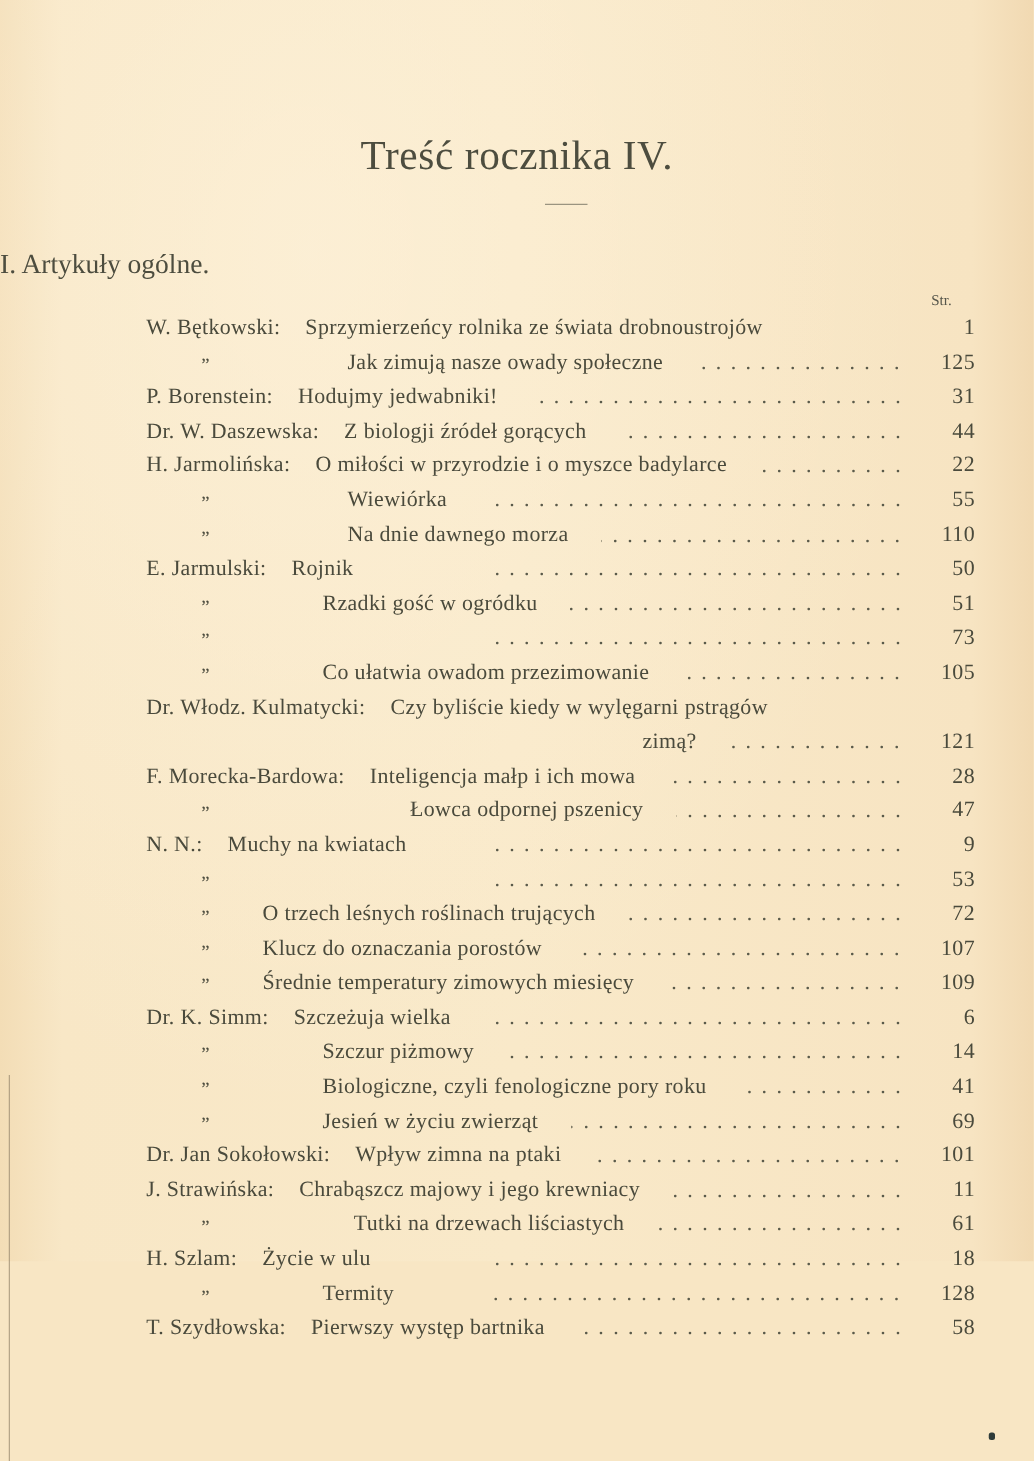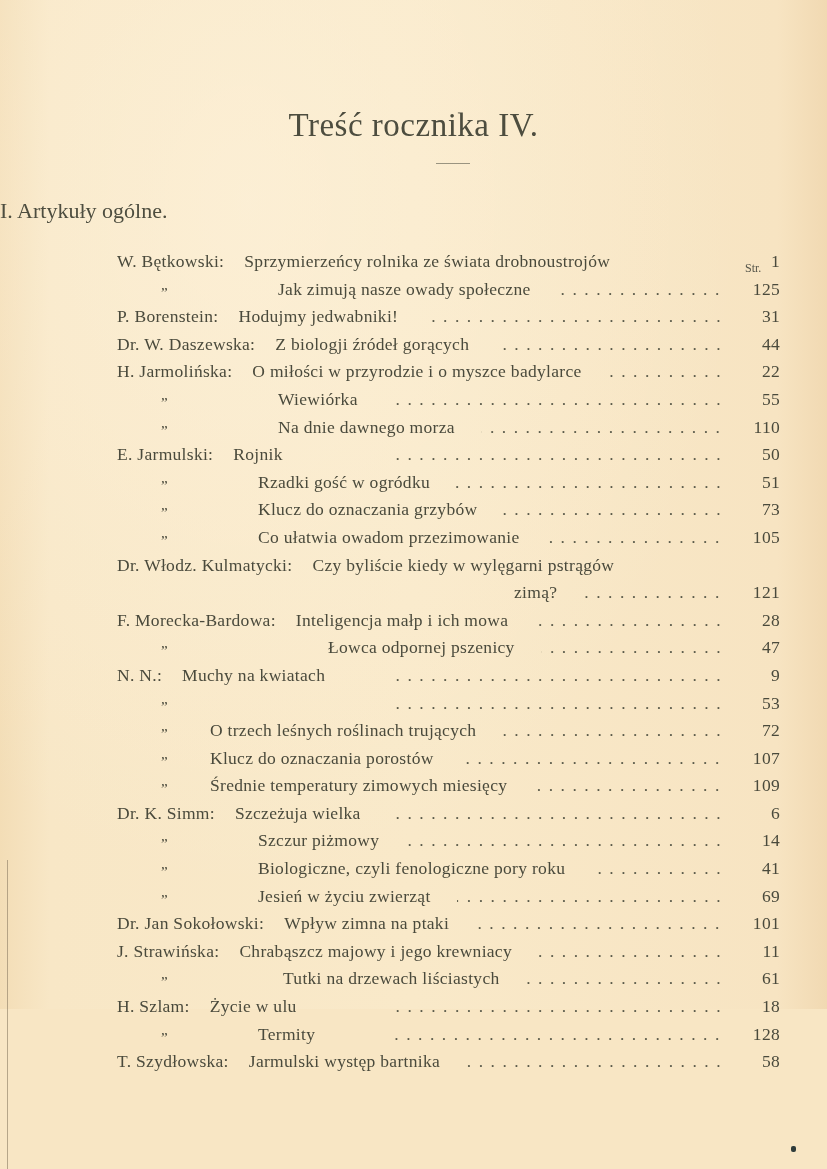--- a/index.html
+++ b/index.html
@@ -29,21 +29,21 @@
       position: absolute; left: 436px; top: 163px; width: 34px; height: 1px;
       background: #9a9480;
     }
     .section {
       position: absolute; left: 0; width: 827px; top: 198px;
       font-family: "Liberation Serif", serif;
       font-size: 22px; color: #4d4d3f;
     }
     .str {
       position: absolute; left: 745px; top: 233px;
-      font-family: "Liberation Serif", serif; font-size: 12px; color: #55554a; margin-top: 28px;
+      font-family: "Liberation Serif", serif; font-size: 12px; color: #55554a;
     }
     .toc {
       position: absolute; left: 117px; top: 248px; width: 663px;
       font-family: "Liberation Serif", serif; font-size: 17.5px;
       letter-spacing: 0.3px; color: #4a4a3c;
     }
     .row {
       display: flex; align-items: flex-end; height: 27.6px; line-height: 27.6px;
       white-space: nowrap;
       gap: 20px;
@@ -123,21 +123,20 @@
         <span class="page-num">50</span>
       </div>
       <div class="row">
         <span class="ditto" style="margin-left: 44px; margin-right: 70px;">”</span>
         <span class="title-text">Rzadki gość w ogródku</span>
         <span class="leader">............................</span>
         <span class="page-num">51</span>
       </div>
       <div class="row">
         <span class="ditto" style="margin-left: 44px; margin-right: 70px;">”</span>
-        <span class="title-text">Klucz do oznaczania grzybów</span>
         <span class="leader">............................</span>
         <span class="page-num">73</span>
       </div>
       <div class="row">
         <span class="ditto" style="margin-left: 44px; margin-right: 70px;">”</span>
         <span class="title-text">Co ułatwia owadom przezimowanie</span>
         <span class="leader">............................</span>
         <span class="page-num">105</span>
       </div>
       <div class="row">
@@ -242,19 +241,19 @@
         <span class="page-num">18</span>
       </div>
       <div class="row">
         <span class="ditto" style="margin-left: 44px; margin-right: 70px;">”</span>
         <span class="title-text">Termity</span>
         <span class="leader">............................</span>
         <span class="page-num">128</span>
       </div>
       <div class="row">
         <span class="author">T. Szydłowska: </span>
-        <span class="title-text">Jarmulski występ bartnika</span>
+        <span class="title-text">Pierwszy występ bartnika</span>
         <span class="leader">............................</span>
         <span class="page-num">58</span>
       </div>
     </div>
   <div class="speck"></div>
 </div>
 
 </body></html>

